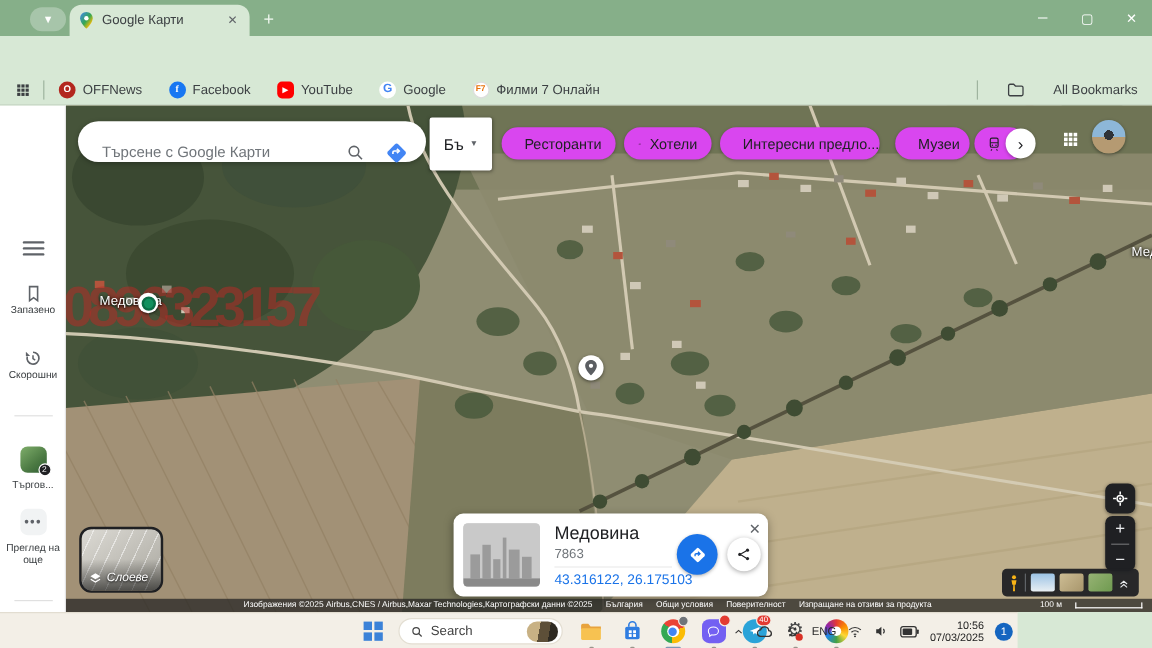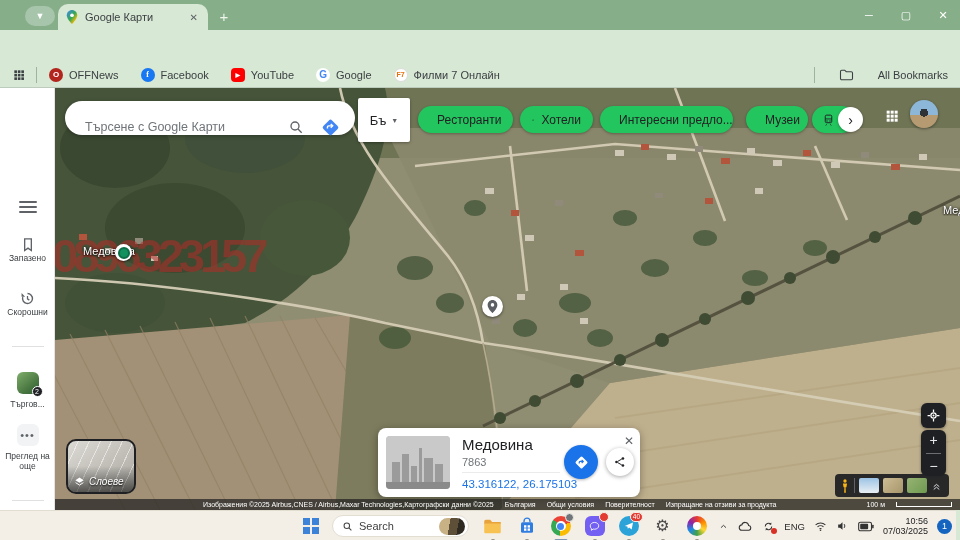--- a/index.html
+++ b/index.html
@@ -38,21 +38,21 @@
   .thumb22{width:22px;height:22px;border-radius:6px;margin:0 auto;background:linear-gradient(140deg,#7fae6b,#4c7a43 60%,#2f5d33);position:relative;}
   .thumb-badge{position:absolute;right:-4px;bottom:-3px;width:11px;height:11px;border-radius:50%;background:#202124;color:#fff;font-size:7px;display:flex;align-items:center;justify-content:center;border:1.5px solid #fff;}
   .morebox{width:22px;height:22px;border-radius:6px;background:#f1f3f4;color:#5f6368;margin:0 auto;display:flex;align-items:center;justify-content:center;font-size:11px;letter-spacing:1px;}
 
   
   .map{left:55px;top:88px;width:905px;height:422px;overflow:hidden;background:#8f8d72;}
   .searchbar{left:10px;top:13px;width:290px;height:34px;background:#fff;border-radius:17px;box-shadow:0 1px 4px rgba(0,0,0,.3);display:flex;align-items:center;padding:18px 14px 0 20px;}
   .ph{font-size:12.5px;color:#70757a;flex:1;}
   .imebox{left:303px;top:10px;width:52px;height:44px;background:#fff;border-radius:2px;box-shadow:0 1px 3px rgba(0,0,0,.35);display:flex;align-items:center;justify-content:center;gap:5px;font-size:13px;color:#202124;}
   .caret{font-size:7px;color:#5f6368;}
-  .chip{top:18px;height:27px;background:#22c55e;border-radius:14px;box-shadow:0 1px 3px rgba(0,0,0,.3);display:flex;align-items:center;gap:7px;padding:0 12px;font-size:12px;color:#202124;white-space:nowrap;}
+  .chip{top:18px;height:27px;background:#d946ef;border-radius:14px;box-shadow:0 1px 3px rgba(0,0,0,.3);display:flex;align-items:center;gap:7px;padding:0 12px;font-size:12px;color:#202124;white-space:nowrap;}
   .circlebtn{left:783px;top:19px;width:25px;height:25px;border-radius:50%;background:#fff;box-shadow:0 1px 3px rgba(0,0,0,.3);display:flex;align-items:center;justify-content:center;color:#202124;font-size:14px;}
   .mapavatar{left:855px;top:12px;width:28px;height:28px;border-radius:50%;background:radial-gradient(circle at 50% 45%,#2e3338 0 4px,transparent 4px),linear-gradient(#8db7d8 0 52%,#b59a72 52% 100%);box-shadow:0 1px 3px rgba(0,0,0,.4);}
   .wm{left:-3px;top:140px;font-size:47px;font-weight:bold;letter-spacing:-5px;color:rgba(178,44,38,.55);white-space:nowrap;}
   .maplabel{color:#fff;font-size:11px;text-shadow:0 1px 2px rgba(0,0,0,.9),0 0 3px rgba(0,0,0,.8);white-space:nowrap;padding-left:28px;}
   .gmarker{left:60px;top:156px;width:17px;height:17px;border-radius:50%;background:#fff;display:flex;align-items:center;justify-content:center;box-shadow:0 1px 2px rgba(0,0,0,.5);}
   .gmarker-in{width:12px;height:12px;border-radius:50%;background:#12905e;border:2px solid #0b6e46;}
   .selmarker{left:427px;top:208px;width:21px;height:21px;border-radius:50%;background:#fff;box-shadow:0 1px 3px rgba(0,0,0,.5);display:flex;align-items:center;justify-content:center;}
   .layersbox{left:11px;top:351px;width:70px;height:55px;border:2px solid #1f2023;border-radius:10px;background:
       repeating-linear-gradient(115deg,transparent 0 9px,rgba(255,255,255,.5) 9px 10px),
       linear-gradient(145deg,#dcdad4,#a8a69e);overflow:hidden;font-style:italic;}
@@ -71,21 +71,21 @@
   .myloc{left:866px;top:315px;width:25px;height:25px;display:flex;align-items:center;justify-content:center;}
   .zoomctl{left:866px;top:342px;width:25px;height:46px;display:flex;flex-direction:column;align-items:center;justify-content:space-between;padding:3px 0;color:#e8eaed;}
   .zoomctl .zbtn{font-size:14px;line-height:14px;width:100%;text-align:center;}
   .zoomhr{width:15px;height:1px;background:rgba(255,255,255,.35);}
   .brbar{left:780px;top:386px;width:114px;height:23px;background:rgba(32,33,36,.95);border-radius:4px;display:flex;align-items:center;gap:4px;padding:0 5px;}
   .lthumb{width:20px;height:15px;border-radius:2px;}
   .attrib{left:0;top:411px;width:905px;height:11px;background:rgba(33,33,33,.72);display:flex;align-items:center;color:#fff;font-size:7px;white-space:nowrap;padding-left:148px;gap:11px;}
   .scalebar{width:56px;height:5px;border-bottom:1.5px solid #fff;border-left:1.5px solid #fff;border-right:1.5px solid #fff;}
 
   
-  .taskbar{left:0;top:510px;width:956px;height:30px;background:#f3efe7;border-top:1px solid #e2ddd1;}
+  .taskbar{left:0;top:510px;width:848px;height:30px;background:#f3efe7;border-top:1px solid #e2ddd1;}
   .tb-center{left:303px;top:0;height:30px;display:flex;align-items:center;gap:13px;}
   .winlogo{width:16px;height:16px;display:grid;grid-template-columns:7px 7px;grid-template-rows:7px 7px;gap:1.5px;}
   .winlogo div{background:#3b82d8;}
   .tb-search{width:137px;height:22px;background:#fff;border:1px solid #e3ded2;border-radius:11px;display:flex;align-items:center;padding:0 3px 0 9px;gap:6px;}
   .tb-search-label{font-size:11px;color:#3f3f3f;flex:1;}
   .tb-daily{width:26px;height:17px;border-radius:9px;background:linear-gradient(100deg,#c8b184 0 40%,#5d4f38 40% 70%,#2e2a22 70%);}
   .tbicon{position:relative;width:21px;height:21px;display:flex;align-items:center;justify-content:center;}
   .tbicon .dot{position:absolute;bottom:-5px;left:50%;transform:translateX(-50%);width:4px;height:3px;border-radius:2px;background:#9a958b;}
   .tbicon .bar{position:absolute;bottom:-5px;left:50%;transform:translateX(-50%);width:13px;height:3px;border-radius:2px;background:#7d97b5;}
   .chromeicon{width:20px;height:20px;border-radius:50%;background:conic-gradient(from -50deg,#ea4335 0 33%,#fbbc04 0 66%,#34a853 0 100%);position:relative;}

